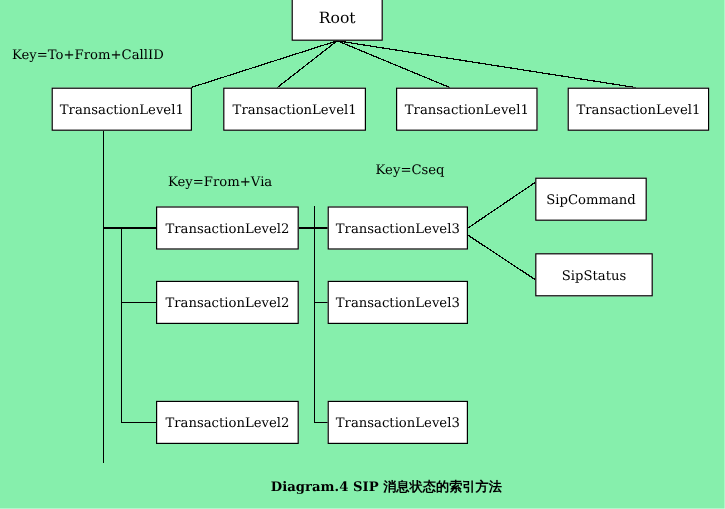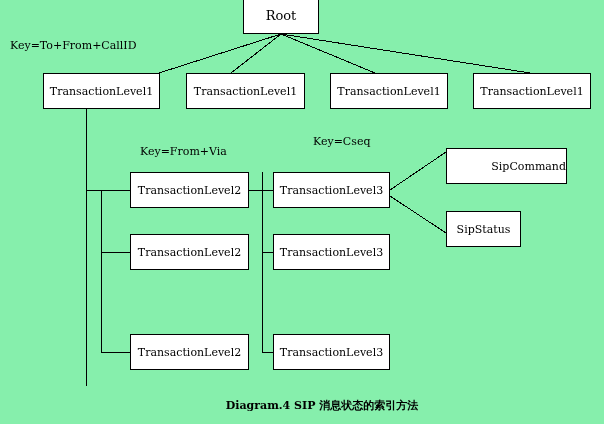--- a/index.html
+++ b/index.html
@@ -122,24 +122,24 @@
   <div class="node" style="left:273px; top:172px; width:117px; height:36px;">
     <span>TransactionLevel3</span>
   </div>
   <div class="node" style="left:273px; top:234px; width:117px; height:36px;">
     <span>TransactionLevel3</span>
   </div>
   <div class="node" style="left:273px; top:334px; width:117px; height:36px;">
     <span>TransactionLevel3</span>
   </div>
 
-  <div class="node" style="left:446px; top:148px; width:121px; height:36px;justify-content:flex-end;">
+  <div class="node" style="left:446px; top:148px; width:93px; height:36px;">
     <span>SipCommand</span>
   </div>
-  <div class="node" style="left:446px; top:211px; width:75px; height:36px;">
+  <div class="node" style="left:446px; top:211px; width:98px; height:36px;">
     <span>SipStatus</span>
   </div>
 
   <div class="label" style="left:10px; top:40px;text-align:right;">Key=To+From+CallID</div>
   <div class="label" style="left:140px; top:146px;">Key=From+Via</div>
   <div class="label" style="left:281px; top:136px;margin-left:32px;">Key=Cseq</div>
 
   <div class="caption" style="left:0; top:400px; width:604px; text-align:center;padding-left:20px;">Diagram.4 SIP 消息状态的索引方法</div>
 
 </div>

